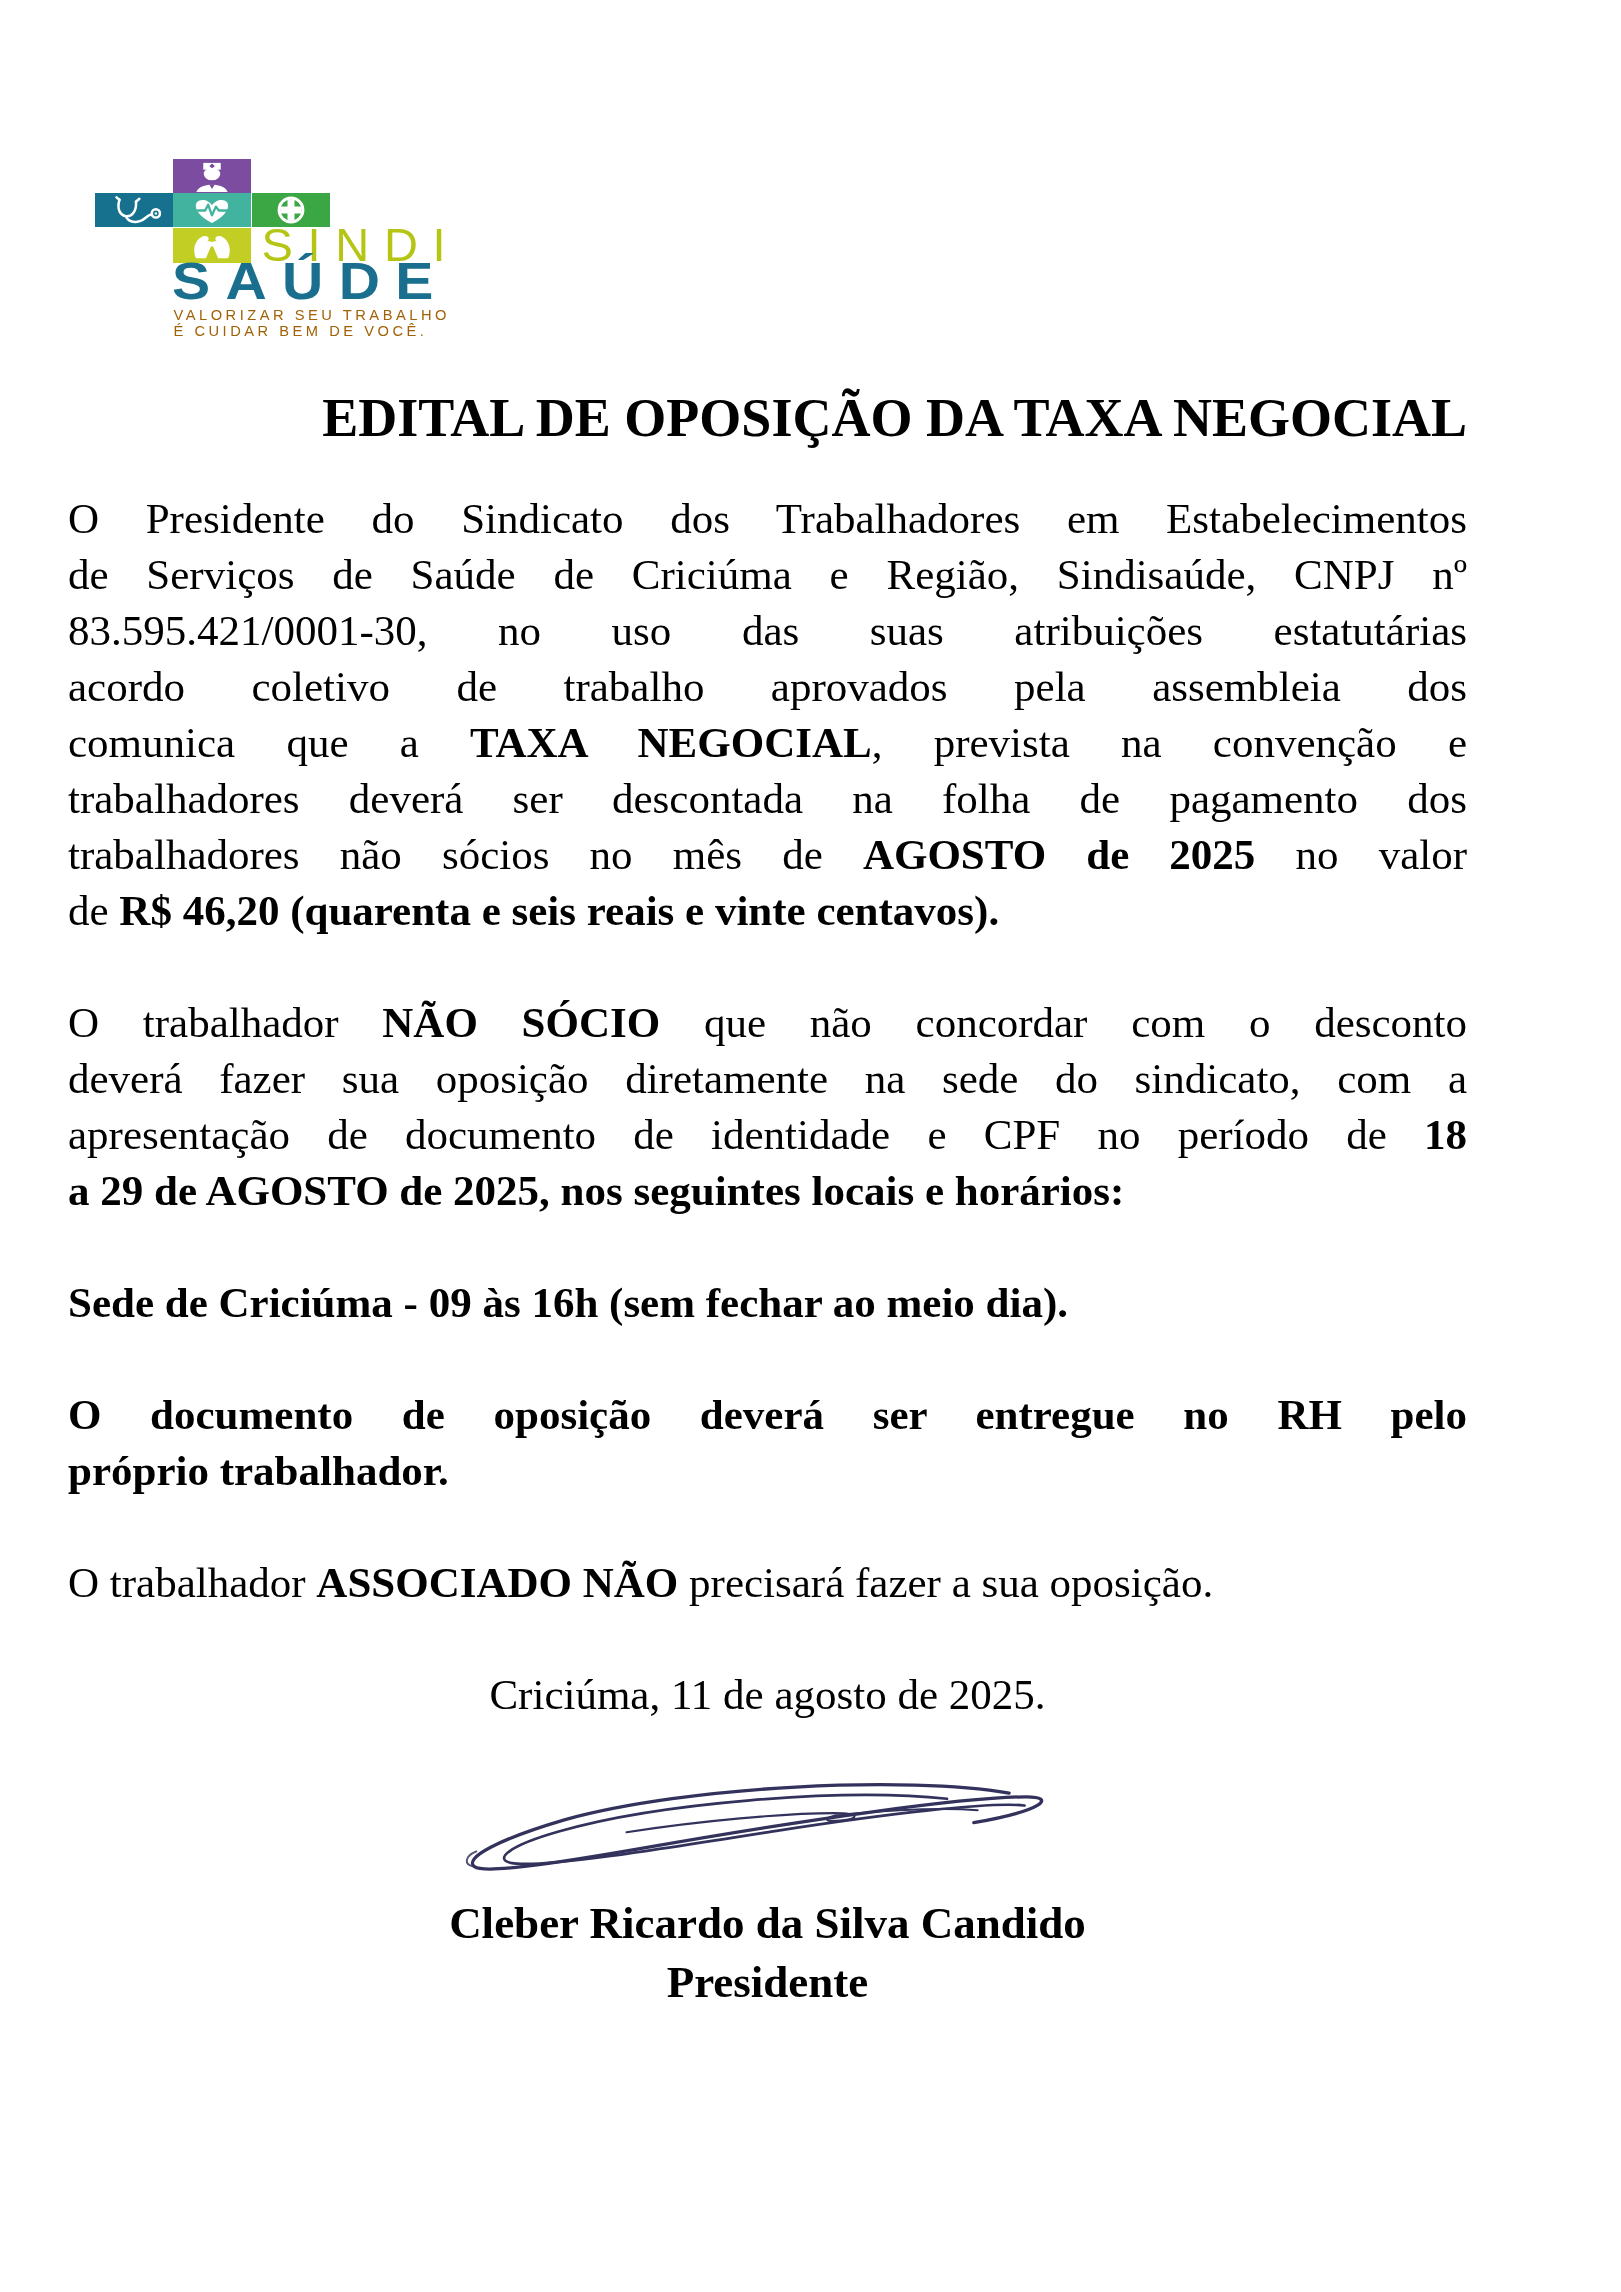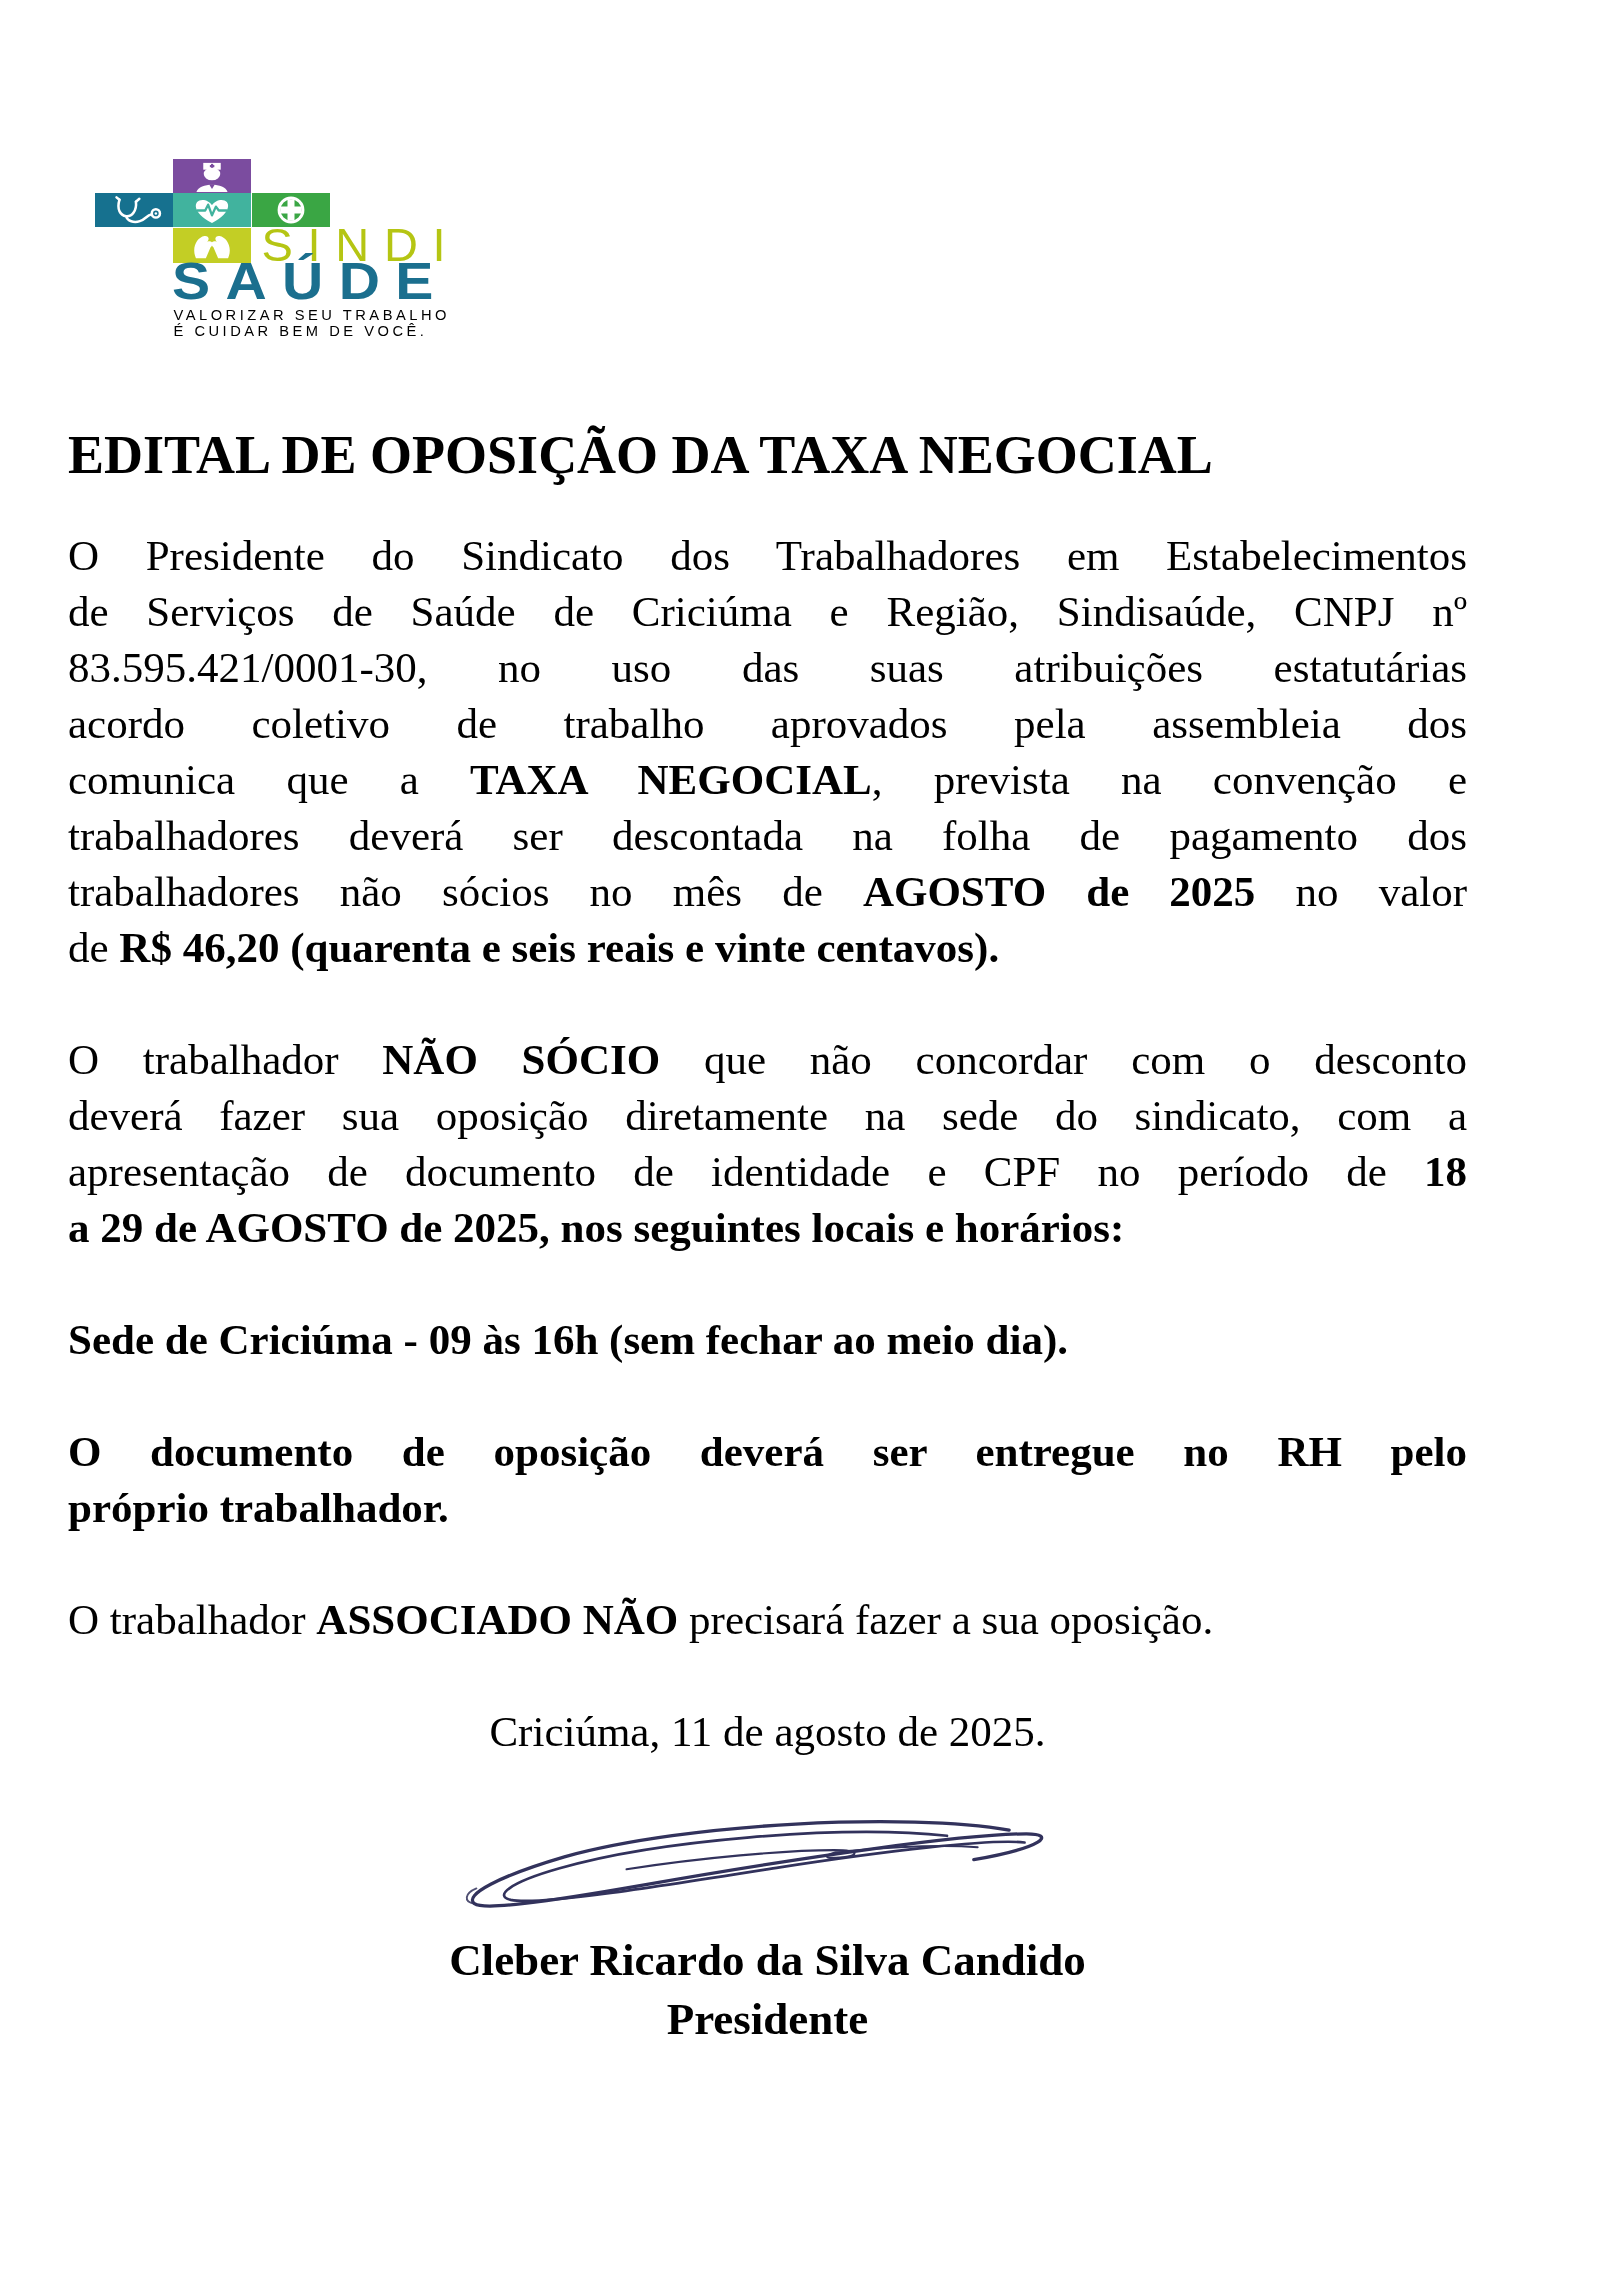--- a/index.html
+++ b/index.html
@@ -19,24 +19,24 @@
   .sq-hands{left:78px;top:69px;height:35px;background:#c3ce25;}
   .wordmark-sindi{position:absolute;left:167px;top:67px;
       font-family:"Liberation Sans", sans-serif;font-size:47px;line-height:37px;
       letter-spacing:14.7px;color:#b5c513;font-weight:normal;}
   .wordmark-saude{position:absolute;left:77px;top:102px;
       font-family:"Liberation Sans", sans-serif;font-size:51px;line-height:41px;
       letter-spacing:13.7px;color:#1b6f8e;font-weight:bold;
       transform:scaleX(1.12);transform-origin:left center;white-space:nowrap;}
   .tagline{position:absolute;left:79px;top:149px;
       font-family:"Liberation Sans", sans-serif;font-size:14.7px;line-height:15.7px;
-      letter-spacing:3.5px;color:#000000;white-space:nowrap;}
+      letter-spacing:3.5px;color:#a16207;white-space:nowrap;}
 
   
-  .title{margin-top:86px;font-size:54px;font-weight:bold;text-align:left;
+  .title{margin-top:49px;font-size:54px;font-weight:bold;text-align:right;
          white-space:nowrap;}
   .para{margin-top:56px;}
   .para.first{margin-top:42px;}
   .line{font-size:43px;line-height:56px;text-align:justify;text-align-last:justify;
         white-space:normal;}
   .line.end{text-align-last:left;}
   .line.left{text-align:left;text-align-last:left;}
   .line.center{text-align:left;text-align-last:center;}
   .b{font-weight:bold;}
 

